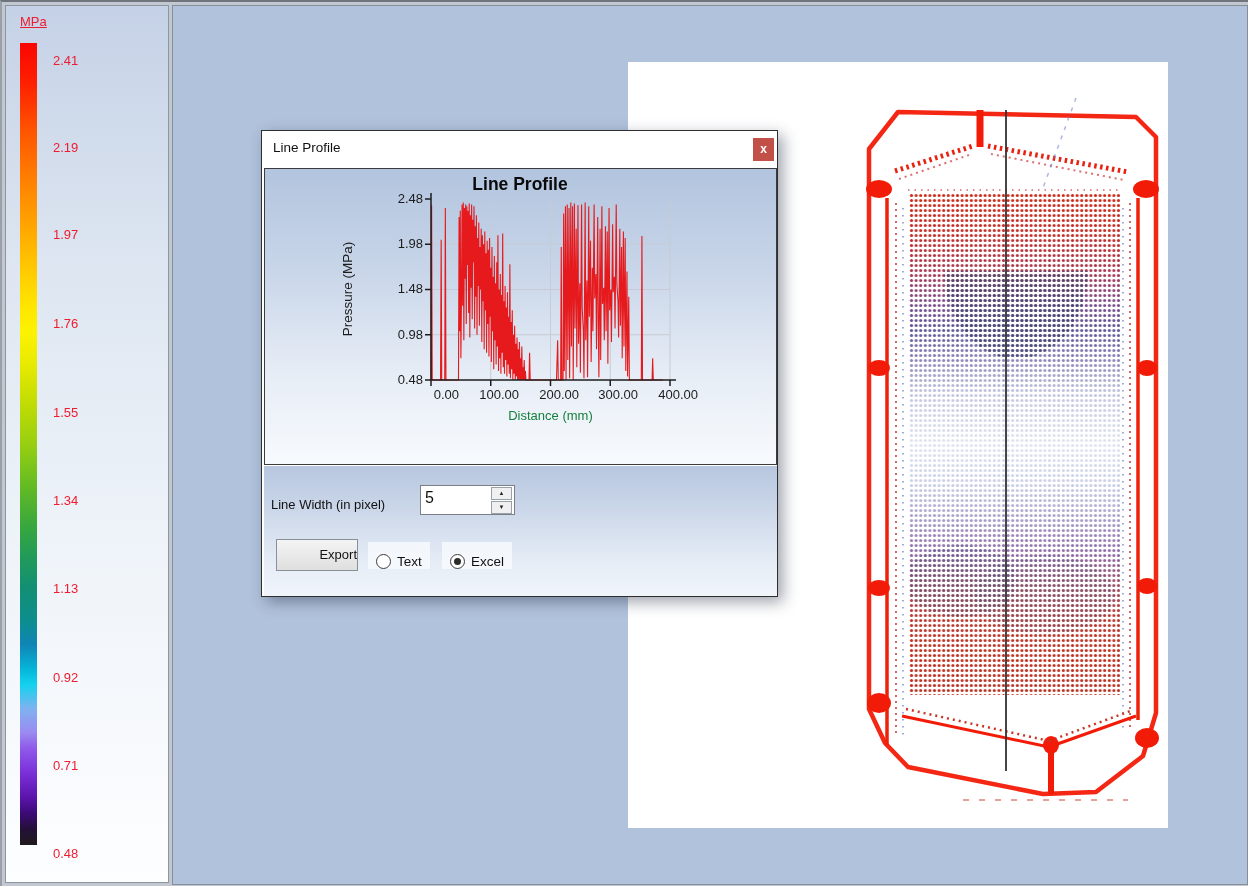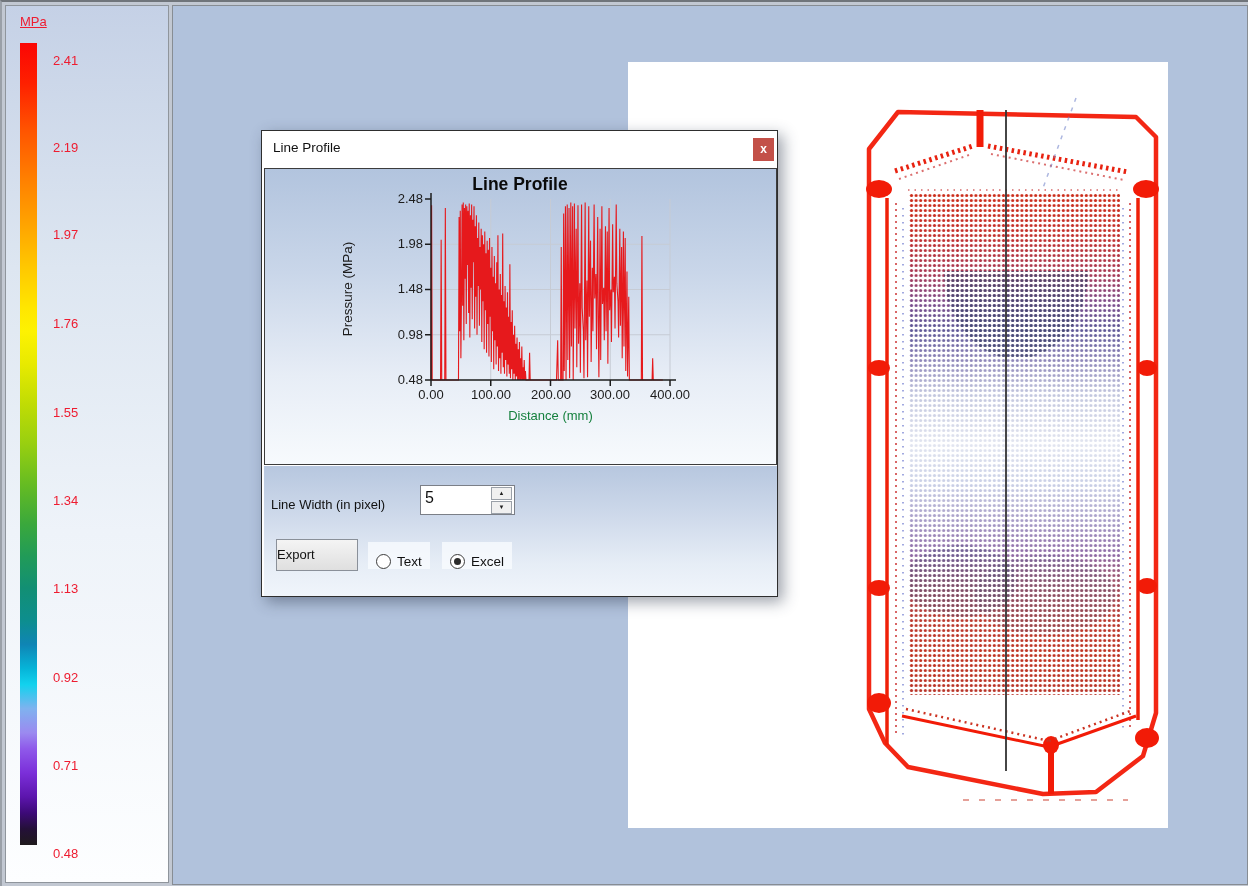--- a/index.html
+++ b/index.html
@@ -24,39 +24,39 @@
   #dialog-title{position:absolute;left:11px;top:9px;font-size:13.5px;color:#111;}
   #dialog-close{position:absolute;right:3px;top:7px;width:21px;height:23px;background:#c35048;
     color:#fff;font-size:12px;font-weight:bold;text-align:center;line-height:22px;cursor:pointer;}
   #chart-panel{position:absolute;left:2px;top:37px;width:513px;height:297px;
     border:1px solid #3c3c3c;box-sizing:border-box;
     background:linear-gradient(to bottom,#b2c4de 0%,#c9d6e9 35%,#e7edf6 70%,#f7fafd 100%);}
   #chart-title{position:absolute;left:158px;top:43px;width:200px;text-align:center;
     font-size:17.5px;font-weight:bold;color:#0a0a0a;}
   #plot{position:absolute;left:169px;top:68px;width:239px;height:181px;overflow:visible;}
   .ytick-label{position:absolute;width:42px;text-align:right;font-size:13px;color:#1c1c1c;line-height:16px;left:119px;}
-  .xtick-label{position:absolute;width:56px;text-align:center;font-size:13px;color:#1c1c1c;top:256px;}
+  .xtick-label{position:absolute;width:56px;text-align:right;font-size:13px;color:#1c1c1c;top:256px;}
   #x-axis-title{position:absolute;left:218px;top:277px;width:141px;text-align:center;font-size:13px;color:#15803d;}
   #y-axis-title{position:absolute;left:16px;top:150px;width:140px;height:16px;text-align:center;
     font-size:13.5px;color:#1c1c1c;transform:rotate(-90deg);}
   #controls{position:absolute;left:2px;top:335px;width:513px;height:130px;
     background:linear-gradient(to bottom,#b7c7df 0%,#cfdaeb 40%,#e6edf6 75%,#f0f5fb 100%);}
   #line-width-label{position:absolute;left:7px;top:31px;font-size:13px;color:#111;}
   #spinbox{position:absolute;left:156px;top:19px;width:95px;height:30px;background:#fff;
     border:1px solid #7b7f87;box-sizing:border-box;}
   #spin-value{position:absolute;left:4px;top:3px;font-size:16px;color:#111;}
   #spin-buttons{position:absolute;right:2px;top:1px;width:21px;height:26px;display:flex;flex-direction:column;gap:1px;}
   .spin-btn{flex:1;background:#f0f0f0;border:1px solid #9aa0a8;font-size:6px;line-height:11px;
     text-align:center;color:#222;cursor:pointer;}
   #datapoint-box{position:absolute;left:271px;top:20px;width:238px;height:28px;background:#fff;
     border:1px solid #83878e;box-sizing:border-box;font-size:13.5px;color:#111;line-height:26px;
     padding-left:4px;white-space:nowrap;overflow:hidden;}
   #export-button{position:absolute;left:12px;top:73px;width:82px;height:32px;
     background:linear-gradient(to bottom,#f4f4f4,#dfdfdf);border:1px solid #8a9099;box-sizing:border-box;
-    font-size:13px;color:#111;text-align:left;line-height:30px;cursor:pointer;}
+    font-size:13px;color:#111;text-align:right;line-height:30px;cursor:pointer;}
   .radio-group{position:absolute;top:76px;height:27px;background:rgba(250,252,255,.75);
     display:flex;align-items:flex-end;padding:0 8px;gap:6px;cursor:pointer;}
   #radio-text-group{left:104px;}
   #radio-excel-group{left:178px;}
   .radio-circle{width:13px;height:13px;border-radius:50%;border:1px solid #3c3c3c;background:#fff;
     display:flex;align-items:center;justify-content:center;}
   .radio-dot{width:7px;height:7px;border-radius:50%;background:#2b2b2b;}
   .radio-label{font-size:13.5px;color:#111;}
 </style>
 </head>

